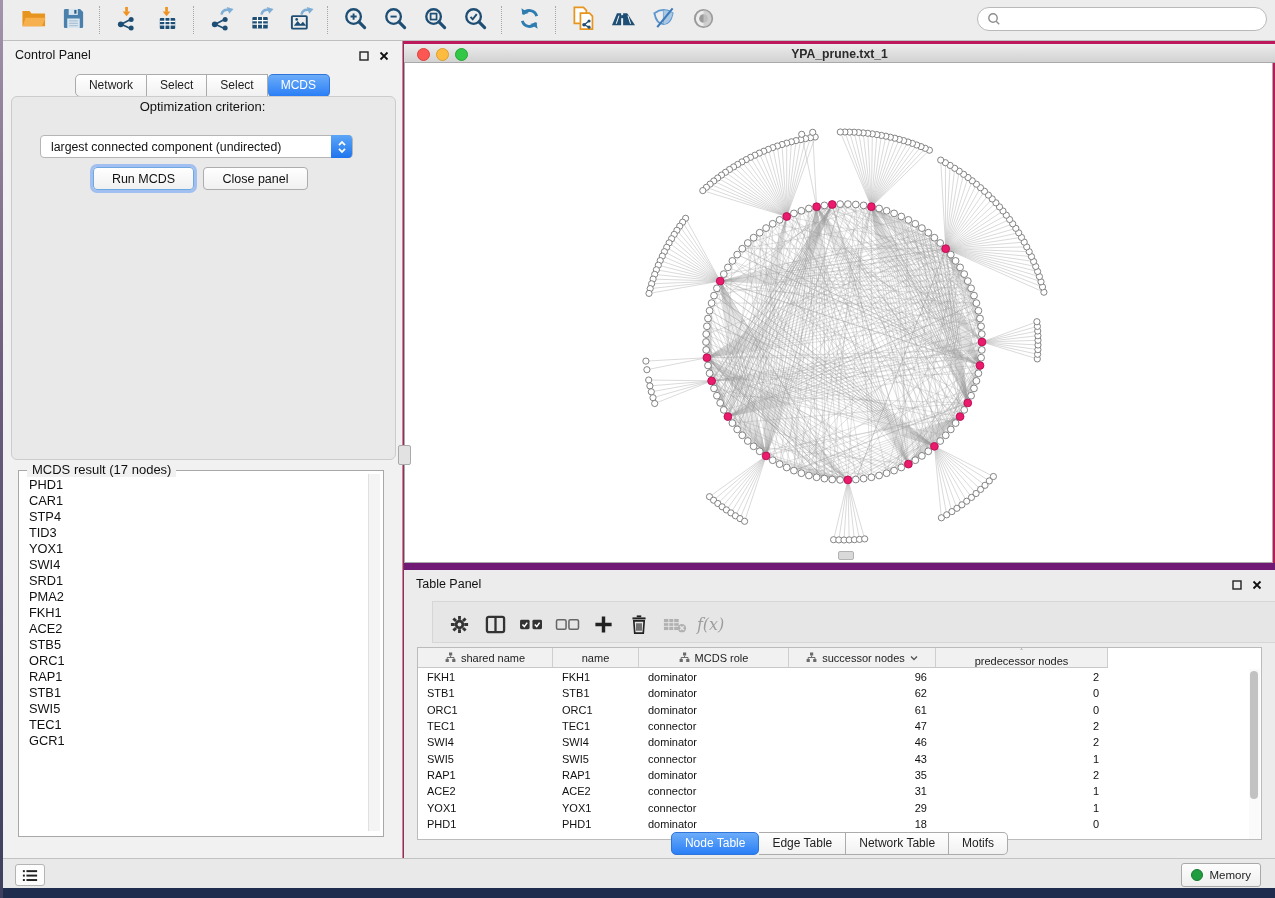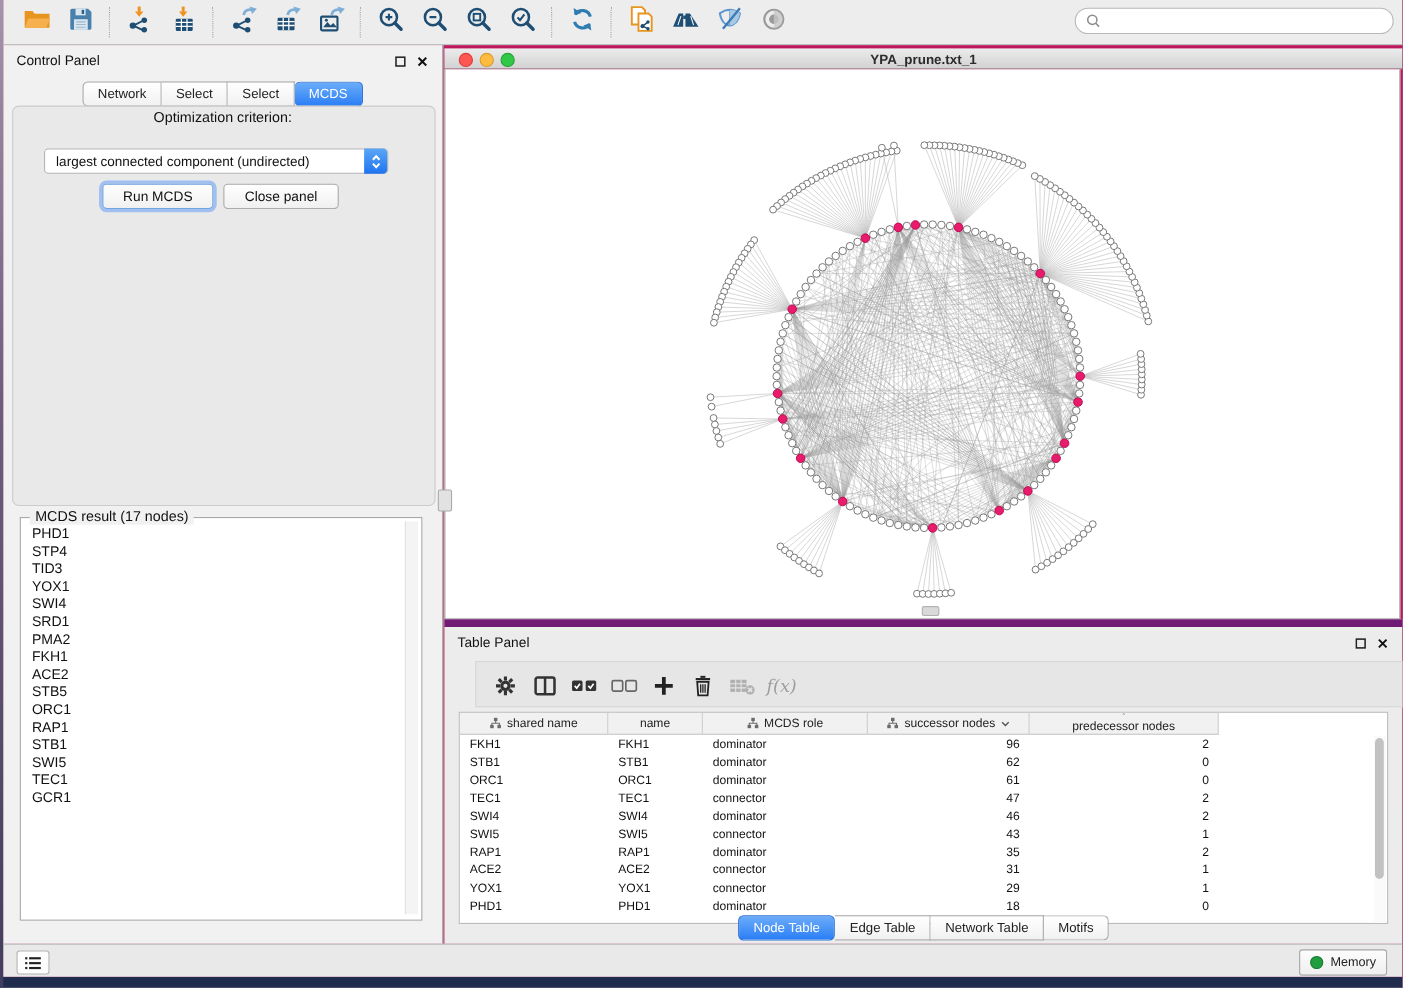--- a/index.html
+++ b/index.html
@@ -294,20 +294,21 @@
       </span>
     </div>
     <div id="opt-label">Optimization criterion:</div>
     <div id="run-btn" class="mac-btn focus-ring">Run MCDS</div>
     <div id="closep-btn" class="mac-btn">Close panel</div>
 
     <div id="mcds-box">
       <span id="mcds-legend">MCDS result (17 nodes)</span>
       <ul id="mcds-list">
           <li>PHD1</li>
+          <li>CAR1</li>
           <li>STP4</li>
           <li>TID3</li>
           <li>YOX1</li>
           <li>SWI4</li>
           <li>SRD1</li>
           <li>PMA2</li>
           <li>FKH1</li>
           <li>ACE2</li>
           <li>STB5</li>
           <li>ORC1</li>

